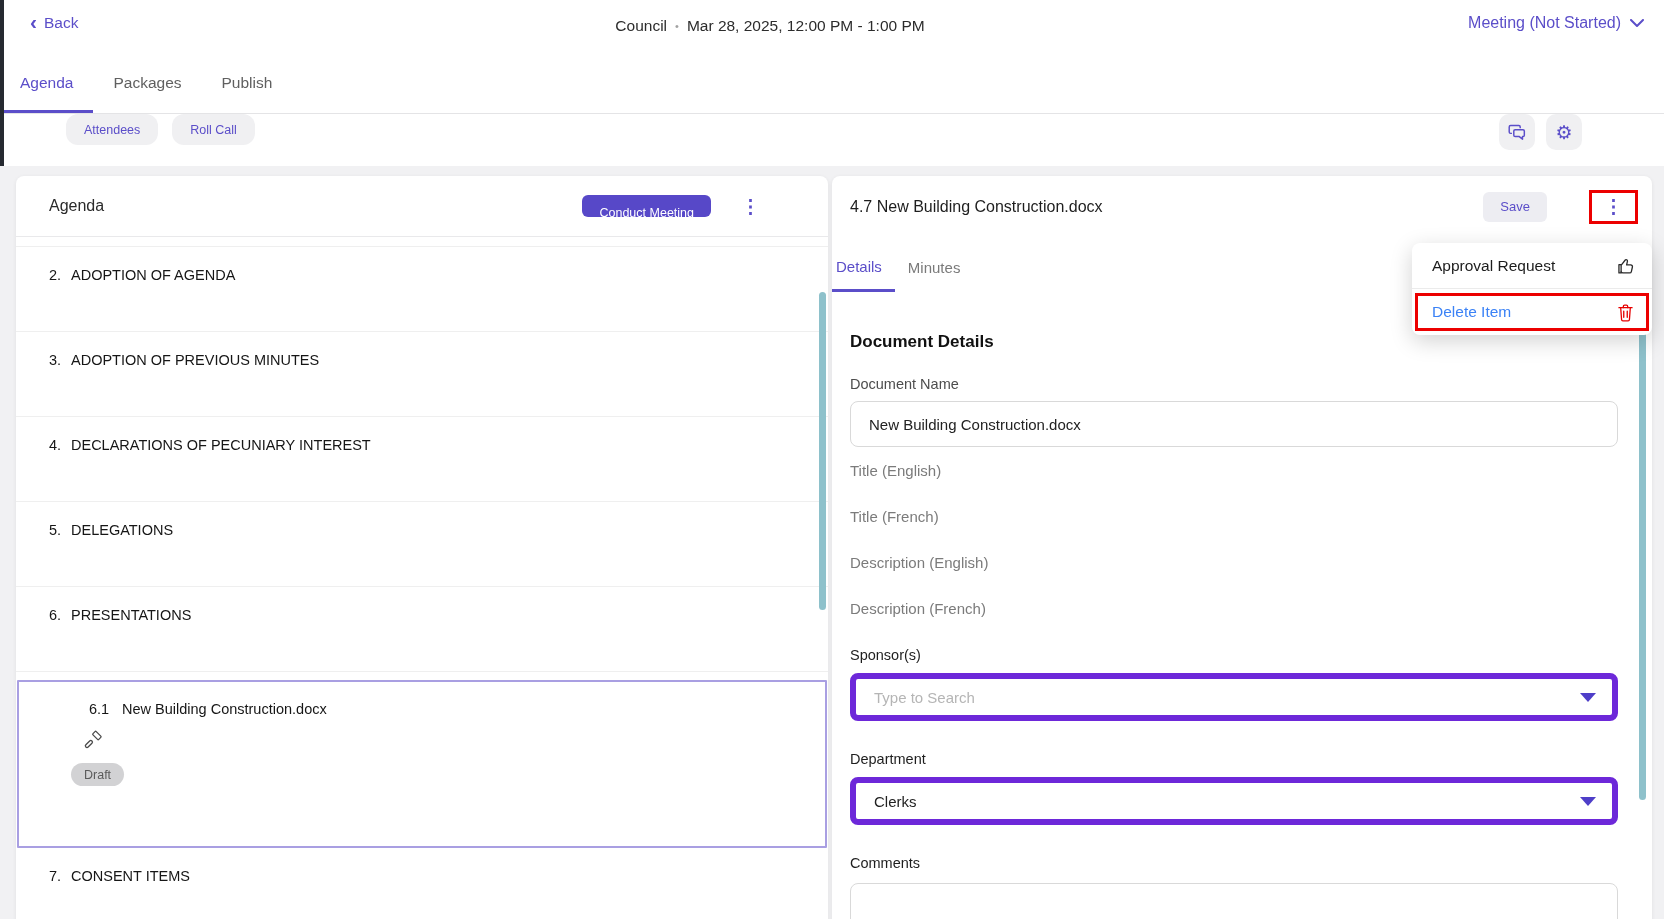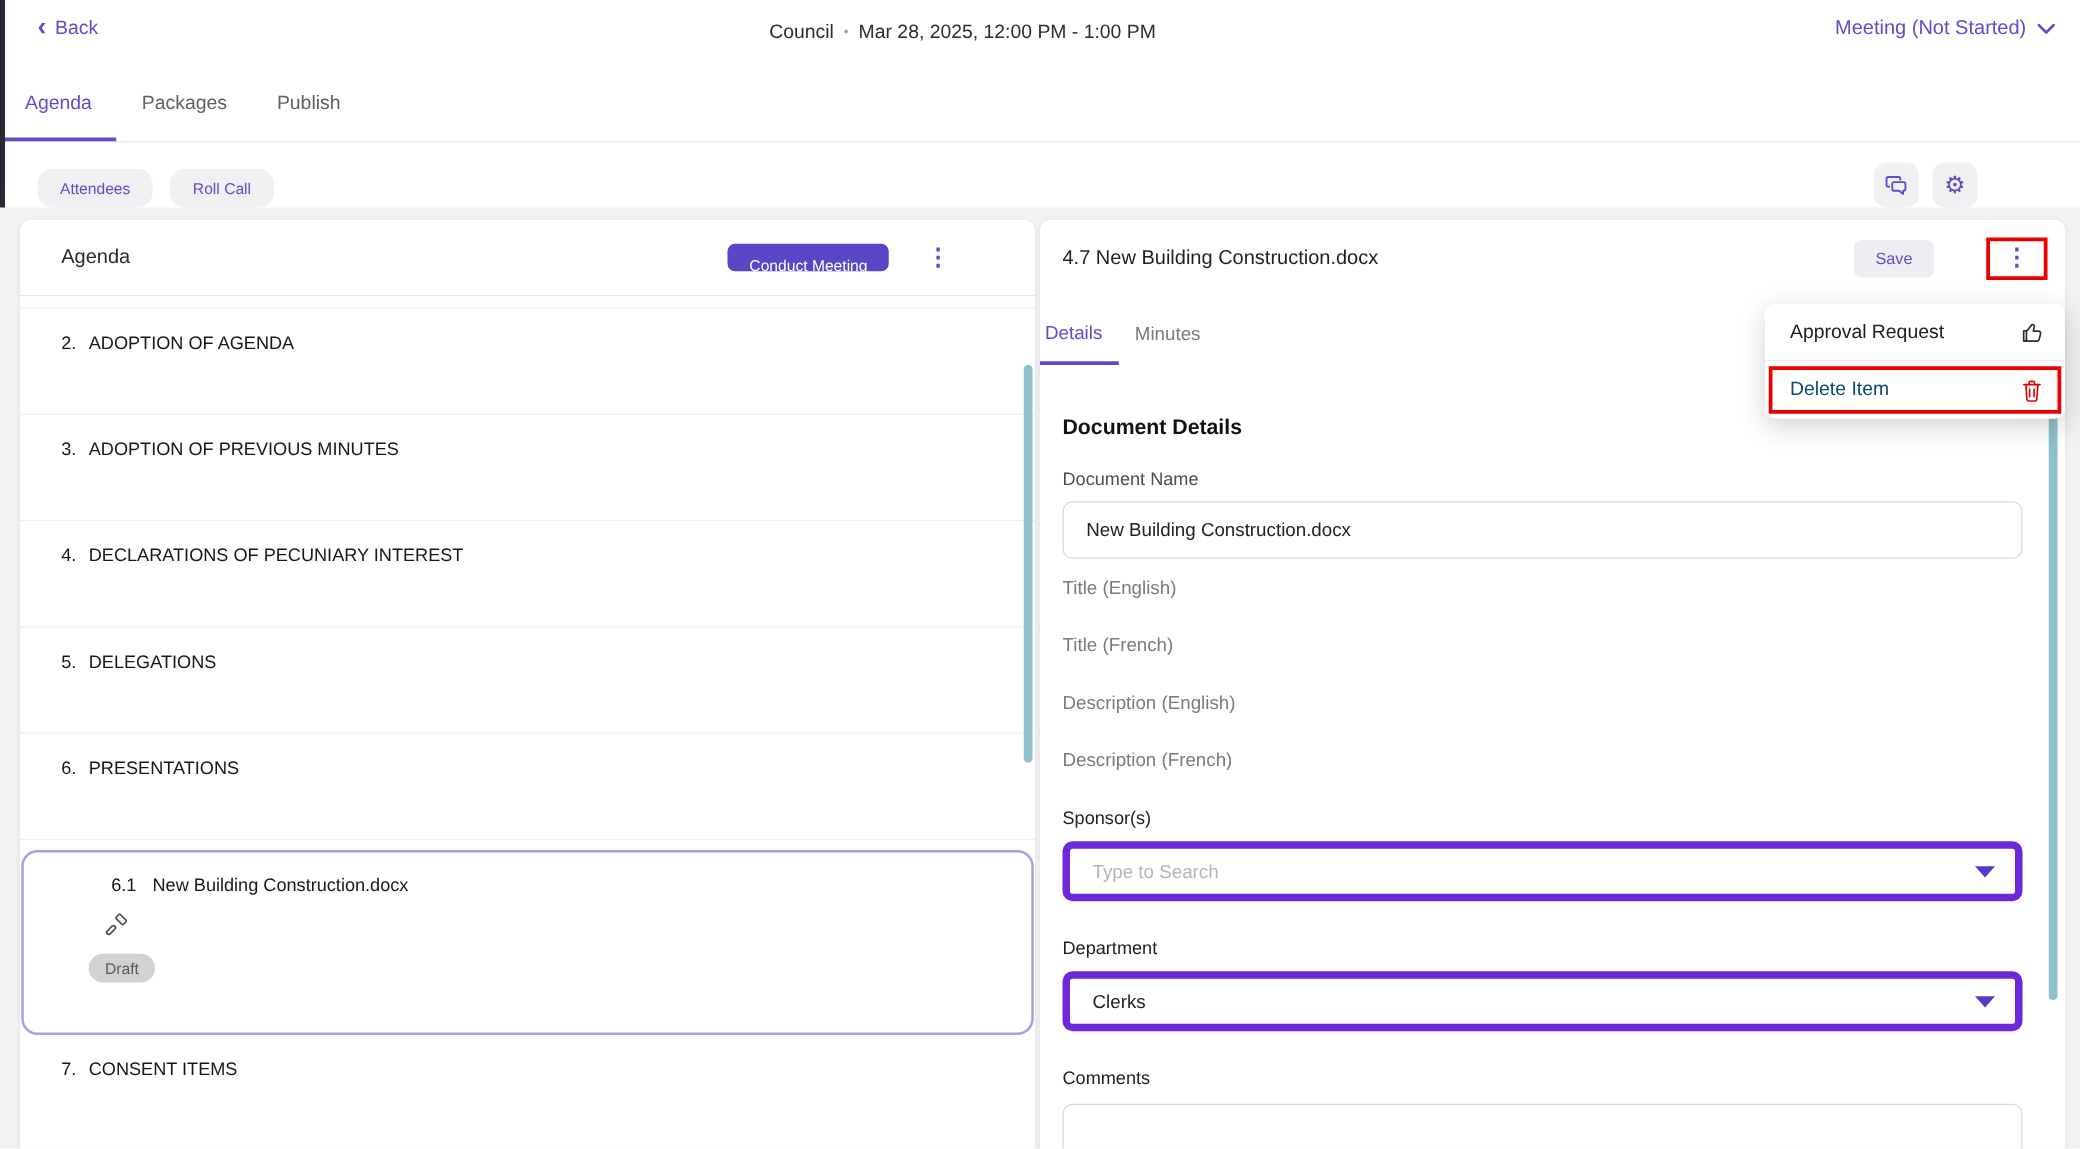--- a/index.html
+++ b/index.html
@@ -23,21 +23,21 @@
   .chev-down svg { display:block; }
 
   
   .main-tabs { position:absolute; top:52px; left:0; right:0; height:62px; border-bottom:1px solid #e4e4e6;
                display:flex; background:#fff; }
   .mtab { display:flex; align-items:center; padding:0 20px; font-size:15.5px; color:#606060; cursor:pointer; }
   .mtab.active { color:#5b4ec9; border-bottom:3px solid #5b4ec9; padding-top:3px; }
 
   
   .toolbar { position:absolute; top:114px; left:0; right:0; height:52px; background:#fff;
-             display:flex; align-items:flex-end; }
+             display:flex; align-items:flex-start;padding-left:36px; }
   .pill-btn { margin-left:14px; height:31px; padding:0 18px; background:#f0f0f2; border:none; border-radius:12px;
               color:#5b4ec9; font-size:12.5px; font-family:inherit; cursor:pointer; display:flex; align-items:center; }
   .pill-btn:first-of-type { margin-left:30px; }
   .tool-icons { margin-left:auto; margin-right:82px; display:flex; gap:11px; }
   .icon-btn { width:36px; height:36px; background:#f0f0f2; border:none; border-radius:10px; color:#5b4ec9;
               display:flex; align-items:center; justify-content:center; cursor:pointer; font-size:19px; }
 
   
   .content { position:absolute; top:166px; left:0; right:0; bottom:0; background:#f1f1f3; overflow:hidden; }
   .card { position:absolute; top:10px; background:#fff; border-radius:8px; box-shadow:0 1px 4px rgba(0,0,0,.07); }
@@ -51,21 +51,21 @@
   .primary-btn { background:#5748c8; color:#fff; border:none; border-radius:6px; height:18px; padding:11px 17px;
                  font-size:12.5px; font-family:inherit; cursor:pointer; }
   .kebab { color:#5b4ec9; font-size:19px; font-weight:bold; line-height:1; cursor:pointer; padding:2px 4px; }
 
   .sliver-row { height:10px; border-bottom:1px solid #efefef; }
   .agenda-row { height:85px; padding:20px 16px 0 33px; border-bottom:1px solid #efefef; font-size:14.5px;
                 color:#161616; cursor:pointer; display:flex; }
   .agenda-row .num { width:22px; flex:none; }
   .agenda-row .ttl { margin-left:0; }
 
-  .selected-item { margin:8px 1px 0 1px; height:148px; border:2px solid #a99fe2; border-radius:13px;
+  .selected-item { margin:8px 1px 0 1px; height:168px; border:2px solid #a99fe2; border-radius:1px;
                    cursor:pointer; background:#fff; }
   .sel-title-row { padding-top:19px; margin-left:70px; font-size:14.5px; color:#161616; display:flex; }
   .sel-title-row .num { width:33px; flex:none; }
   .sel-gavel { margin:13px 0 0 64px; width:20px; height:20px; }
   .badge { display:inline-flex; align-items:center; margin:13px 0 0 52px; height:23px; padding:0 13px;
            background:#d2d2d4; color:#5a5a5a; border-radius:12px; font-size:12.5px; }
   .next-row { padding:20px 16px 0 33px; font-size:14.5px; color:#161616; cursor:pointer; display:flex; }
   .next-row .num { width:22px; flex:none; }
 
   .vscroll { position:absolute; width:7px; background:#8ec1cb; border-radius:4px; }
@@ -102,21 +102,21 @@
   .textarea { margin-top:12px; width:100%; height:50px; border:1px solid #d9d9d9; border-radius:8px;
               font-family:inherit; font-size:15px; padding:10px 18px; resize:none; }
 
   
   .context-menu { position:absolute; left:1412px; top:77px; width:240px; background:#fff; border-radius:8px;
                   box-shadow:0 6px 22px rgba(0,0,0,.18); z-index:20; overflow:hidden; }
   .menu-item { position:relative; height:46px; display:flex; align-items:center; padding:0 16px 0 20px;
                font-size:15.5px; color:#1c1c1c; cursor:pointer; border-bottom:1px solid #ebebeb; }
   .menu-item:last-child { border-bottom:none; }
   .menu-icon { margin-left:auto; width:21px; height:21px; display:flex; align-items:center; }
-  .menu-item.danger { color:#0c4a6e;justify-content:center; }
+  .menu-item.danger { color:#3b82f6;justify-content:center; }
   .red-outline { position:absolute; left:3px; right:3px; top:4px; bottom:4px; border:3px solid #ec0000; pointer-events:none; }
 
   svg { display:block; }
 </style>
 </head>
 <body>
 
 <div class="screen">
   <div class="dark-edge"></div>
 

